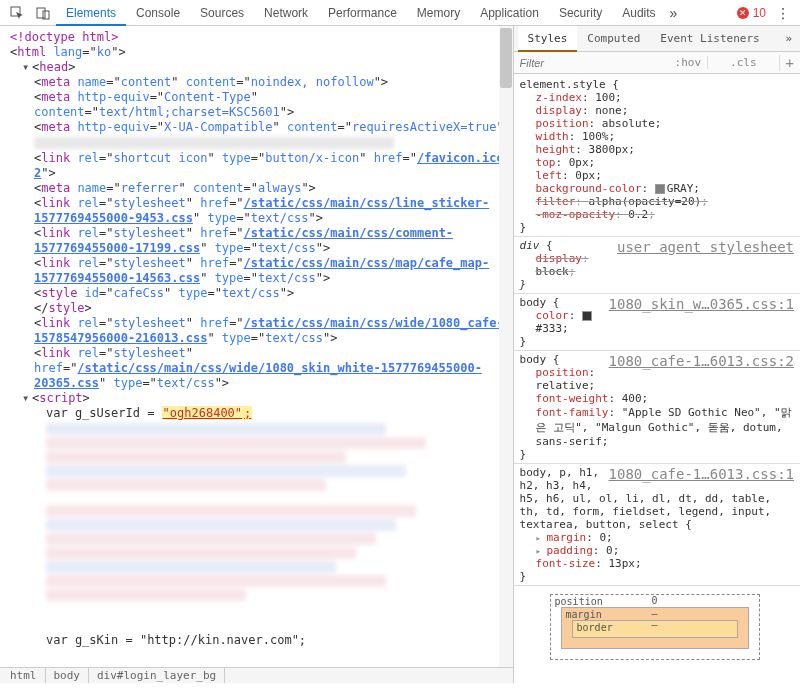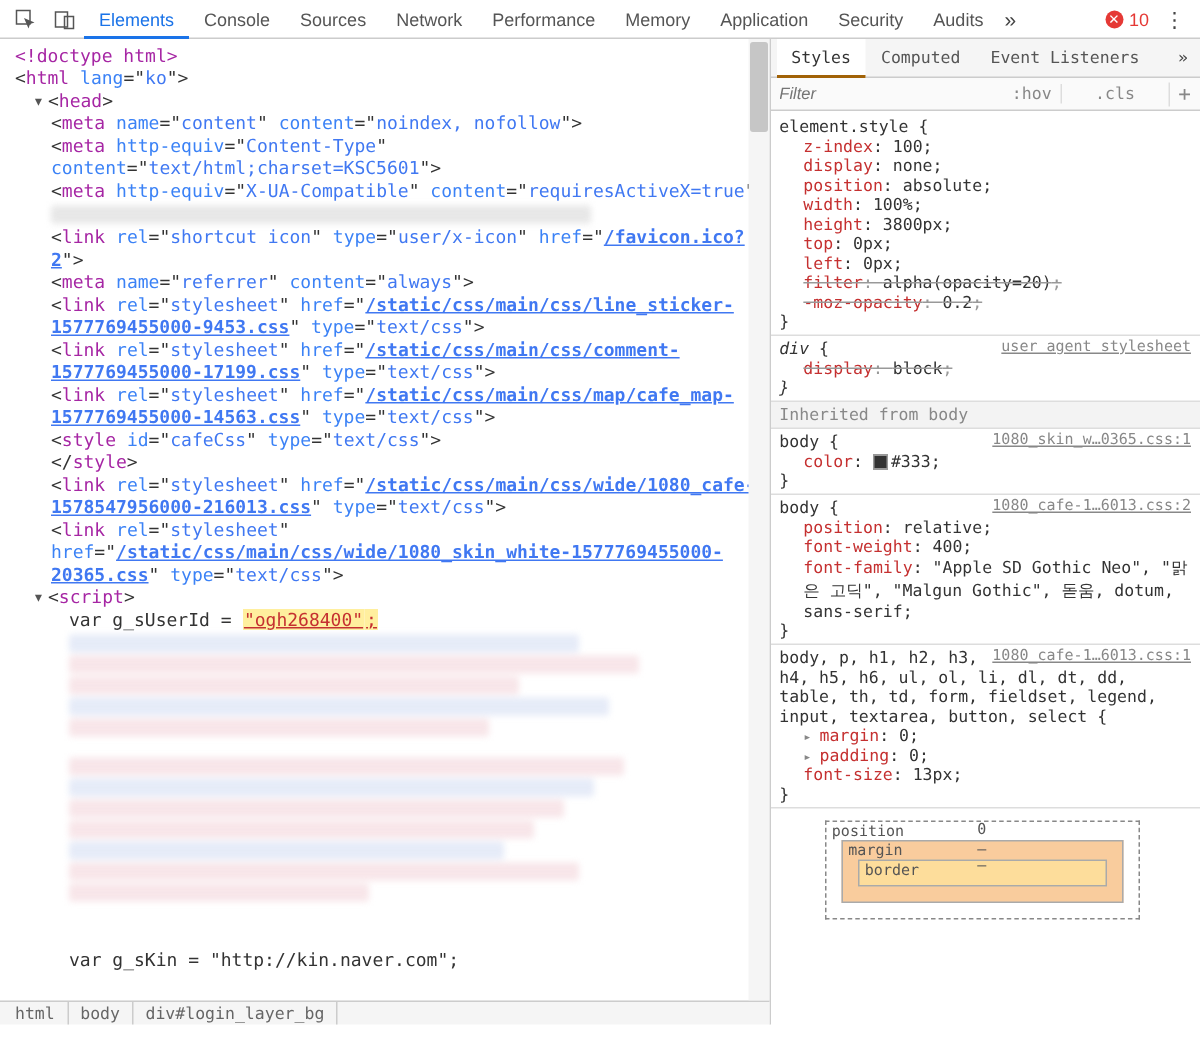--- a/index.html
+++ b/index.html
@@ -41,21 +41,21 @@
 .stabs .m { margin-left: auto; margin-right: 4px; color: #444; cursor: pointer; }
 .filter { height: 22px; border-bottom: 1px solid #ccc; display: flex; align-items: center; background: #fafafa; }
 .filter input { flex: 1; border: none; background: transparent; padding: 0 6px; font-size: 11px; outline: none; color: #888; font-style: italic; }
 .filter .h { padding: 0 6px; color: #888; cursor: pointer; }
 .filter .c { padding: 0 22px; color: #888; cursor: pointer; border-left: 1px solid #ddd; }
 .filter .p { padding: 0 6px; font-size: 14px; color: #888; cursor: pointer; border-left: 1px solid #ddd; }
 
 .rules { flex: 1; overflow: hidden; padding: 2px 0; }
 .rule { border-bottom: 1px solid #ddd; padding: 2px 6px; }
 .sel { color: #333; margin-top: 12px; }
-.src { float: right; color: #888; text-decoration: underline; font-size: 10px; text-align: right; }
+.src { float: right; color: #888; text-decoration: underline; font-size: 14px; text-align: right; }
 .prop { padding-left: 16px; }
 .pn { color: #c53030; }
 .pv { color: #333; }
 .strike { text-decoration: line-through; color: #999; }
 .sw { display: inline-block; width: 10px; height: 10px; border: 1px solid #999; vertical-align: middle; margin-right: 2px; }
 .inh { background: #f3f3f3; padding: 2px 6px; color: #888; border-bottom: 1px solid #ddd; }
 .inh .bd { color: #888; }
 .tri::before { content: "▸ "; color: #888; font-size: 9px; }
 
 .box { padding: 8px 0 0 36px; }
@@ -109,21 +109,21 @@
       <div>&lt;<span class="tg">html</span> <span class="at">lang</span>="<span class="av">ko</span>"&gt;</div>
       <div class="ind1"><span class="tw">▾</span>&lt;<span class="tg">head</span>&gt;</div>
       <div id="metas">
           <div class="ind2">&lt;<span class="tg">meta</span> <span class="at">name</span>="<span class="av">content</span>" <span class="at">content</span>="<span class="av">noindex, nofollow</span>"&gt;</div>
           <div class="ind2">&lt;<span class="tg">meta</span> <span class="at">http-equiv</span>="<span class="av">Content-Type</span>" <span class="at">content</span>="<span class="av">text/html;charset=KSC5601</span>"&gt;</div>
           <div class="ind2">&lt;<span class="tg">meta</span> <span class="at">http-equiv</span>="<span class="av">X-UA-Compatible</span>" <span class="at">content</span>="<span class="av">requiresActiveX=true</span>"&gt;</div>
         </div>
       <div class="ind2 blur">
           <div class="blurblock" style="width:360px;background:#ddd"></div>
         </div>
-      <div class="ind2">&lt;<span class="tg">link</span> <span class="at">rel</span>="<span class="av">shortcut icon</span>" <span class="at">type</span>="<span class="av">user/x-icon</span>" <span class="at">href</span>="<span class="lk">/favicon.ico?2</span>"&gt;</div>
+      <div class="ind2">&lt;<span class="tg">link</span> <span class="at">rel</span>="<span class="av">shortcut icon</span>" <span class="at">type</span>="<span class="av">button/x-icon</span>" <span class="at">href</span>="<span class="lk">/favicon.ico?2</span>"&gt;</div>
       <div class="ind2">&lt;<span class="tg">meta</span> <span class="at">name</span>="<span class="av">referrer</span>" <span class="at">content</span>="<span class="av">always</span>"&gt;</div>
       <div id="links">
           <div class="ind2">&lt;<span class="tg">link</span> <span class="at">rel</span>="<span class="av">stylesheet</span>" <span class="at">href</span>="<span class="lk">/static/css/main/css/line_sticker-1577769455000-9453.css</span>" <span class="at">type</span>="<span class="av">text/css</span>"&gt;</div>
           <div class="ind2">&lt;<span class="tg">link</span> <span class="at">rel</span>="<span class="av">stylesheet</span>" <span class="at">href</span>="<span class="lk">/static/css/main/css/comment-1577769455000-17199.css</span>" <span class="at">type</span>="<span class="av">text/css</span>"&gt;</div>
           <div class="ind2">&lt;<span class="tg">link</span> <span class="at">rel</span>="<span class="av">stylesheet</span>" <span class="at">href</span>="<span class="lk">/static/css/main/css/map/cafe_map-1577769455000-14563.css</span>" <span class="at">type</span>="<span class="av">text/css</span>"&gt;</div>
         </div>
       <div class="ind2">&lt;<span class="tg">style</span> <span class="at">id</span>="<span class="av">cafeCss</span>" <span class="at">type</span>="<span class="av">text/css</span>"&gt;</div>
       <div class="ind2">&lt;/<span class="tg">style</span>&gt;</div>
       <div id="links2">
           <div class="ind2">&lt;<span class="tg">link</span> <span class="at">rel</span>="<span class="av">stylesheet</span>" <span class="at">href</span>="<span class="lk">/static/css/main/css/wide/1080_cafe-1578547956000-216013.css</span>" <span class="at">type</span>="<span class="av">text/css</span>"&gt;</div>
@@ -173,31 +173,31 @@
       <div class="rule">
         <div><span class="sel">element.style</span> {</div>
         <div id="r1p">
             <div class="prop"><span class="pn">z-index</span>: <span class="pv">100</span>;</div>
             <div class="prop"><span class="pn">display</span>: <span class="pv">none</span>;</div>
             <div class="prop"><span class="pn">position</span>: <span class="pv">absolute</span>;</div>
             <div class="prop"><span class="pn">width</span>: <span class="pv">100%</span>;</div>
             <div class="prop"><span class="pn">height</span>: <span class="pv">3800px</span>;</div>
             <div class="prop"><span class="pn">top</span>: <span class="pv">0px</span>;</div>
             <div class="prop"><span class="pn">left</span>: <span class="pv">0px</span>;</div>
+            <div class="prop"><span class="pn">background-color</span>: <span class="sw" style="background:#808080"></span><span class="pv">GRAY</span>;</div>
             <div class="prop strike"><span class="pn">filter</span>: <span class="pv">alpha(opacity=20)</span>;</div>
             <div class="prop strike"><span class="pn">-moz-opacity</span>: <span class="pv">0.2</span>;</div>
           </div>
         <div>}</div>
       </div>
       <div class="rule">
         <div><span class="src">user agent stylesheet</span><span class="sel"><i>div</i></span> {</div>
         <div class="prop strike"><span class="pn">display</span>: <span class="pv">block</span>;</div>
         <div><i>}</i></div>
       </div>
-      <div class="inh"><span>Inherited from </span><span class="bd">body</span></div>
       <div class="rule">
         <div><span class="src">1080_skin_w…0365.css:1</span><span class="sel">body</span> {</div>
         <div class="prop"><span class="pn">color</span>: <span class="sw" style="background:#333"></span><span class="pv">#333</span>;</div>
         <div>}</div>
       </div>
       <div class="rule">
         <div><span class="src">1080_cafe-1…6013.css:2</span><span class="sel">body</span> {</div>
         <div class="prop"><span class="pn">position</span>: <span class="pv">relative</span>;</div>
         <div class="prop"><span class="pn">font-weight</span>: <span class="pv">400</span>;</div>
         <div class="prop"><span class="pn">font-family</span>: <span class="pv">"Apple SD Gothic Neo", "맑은 고딕", "Malgun Gothic", 돋움, dotum, sans-serif</span>;</div>

